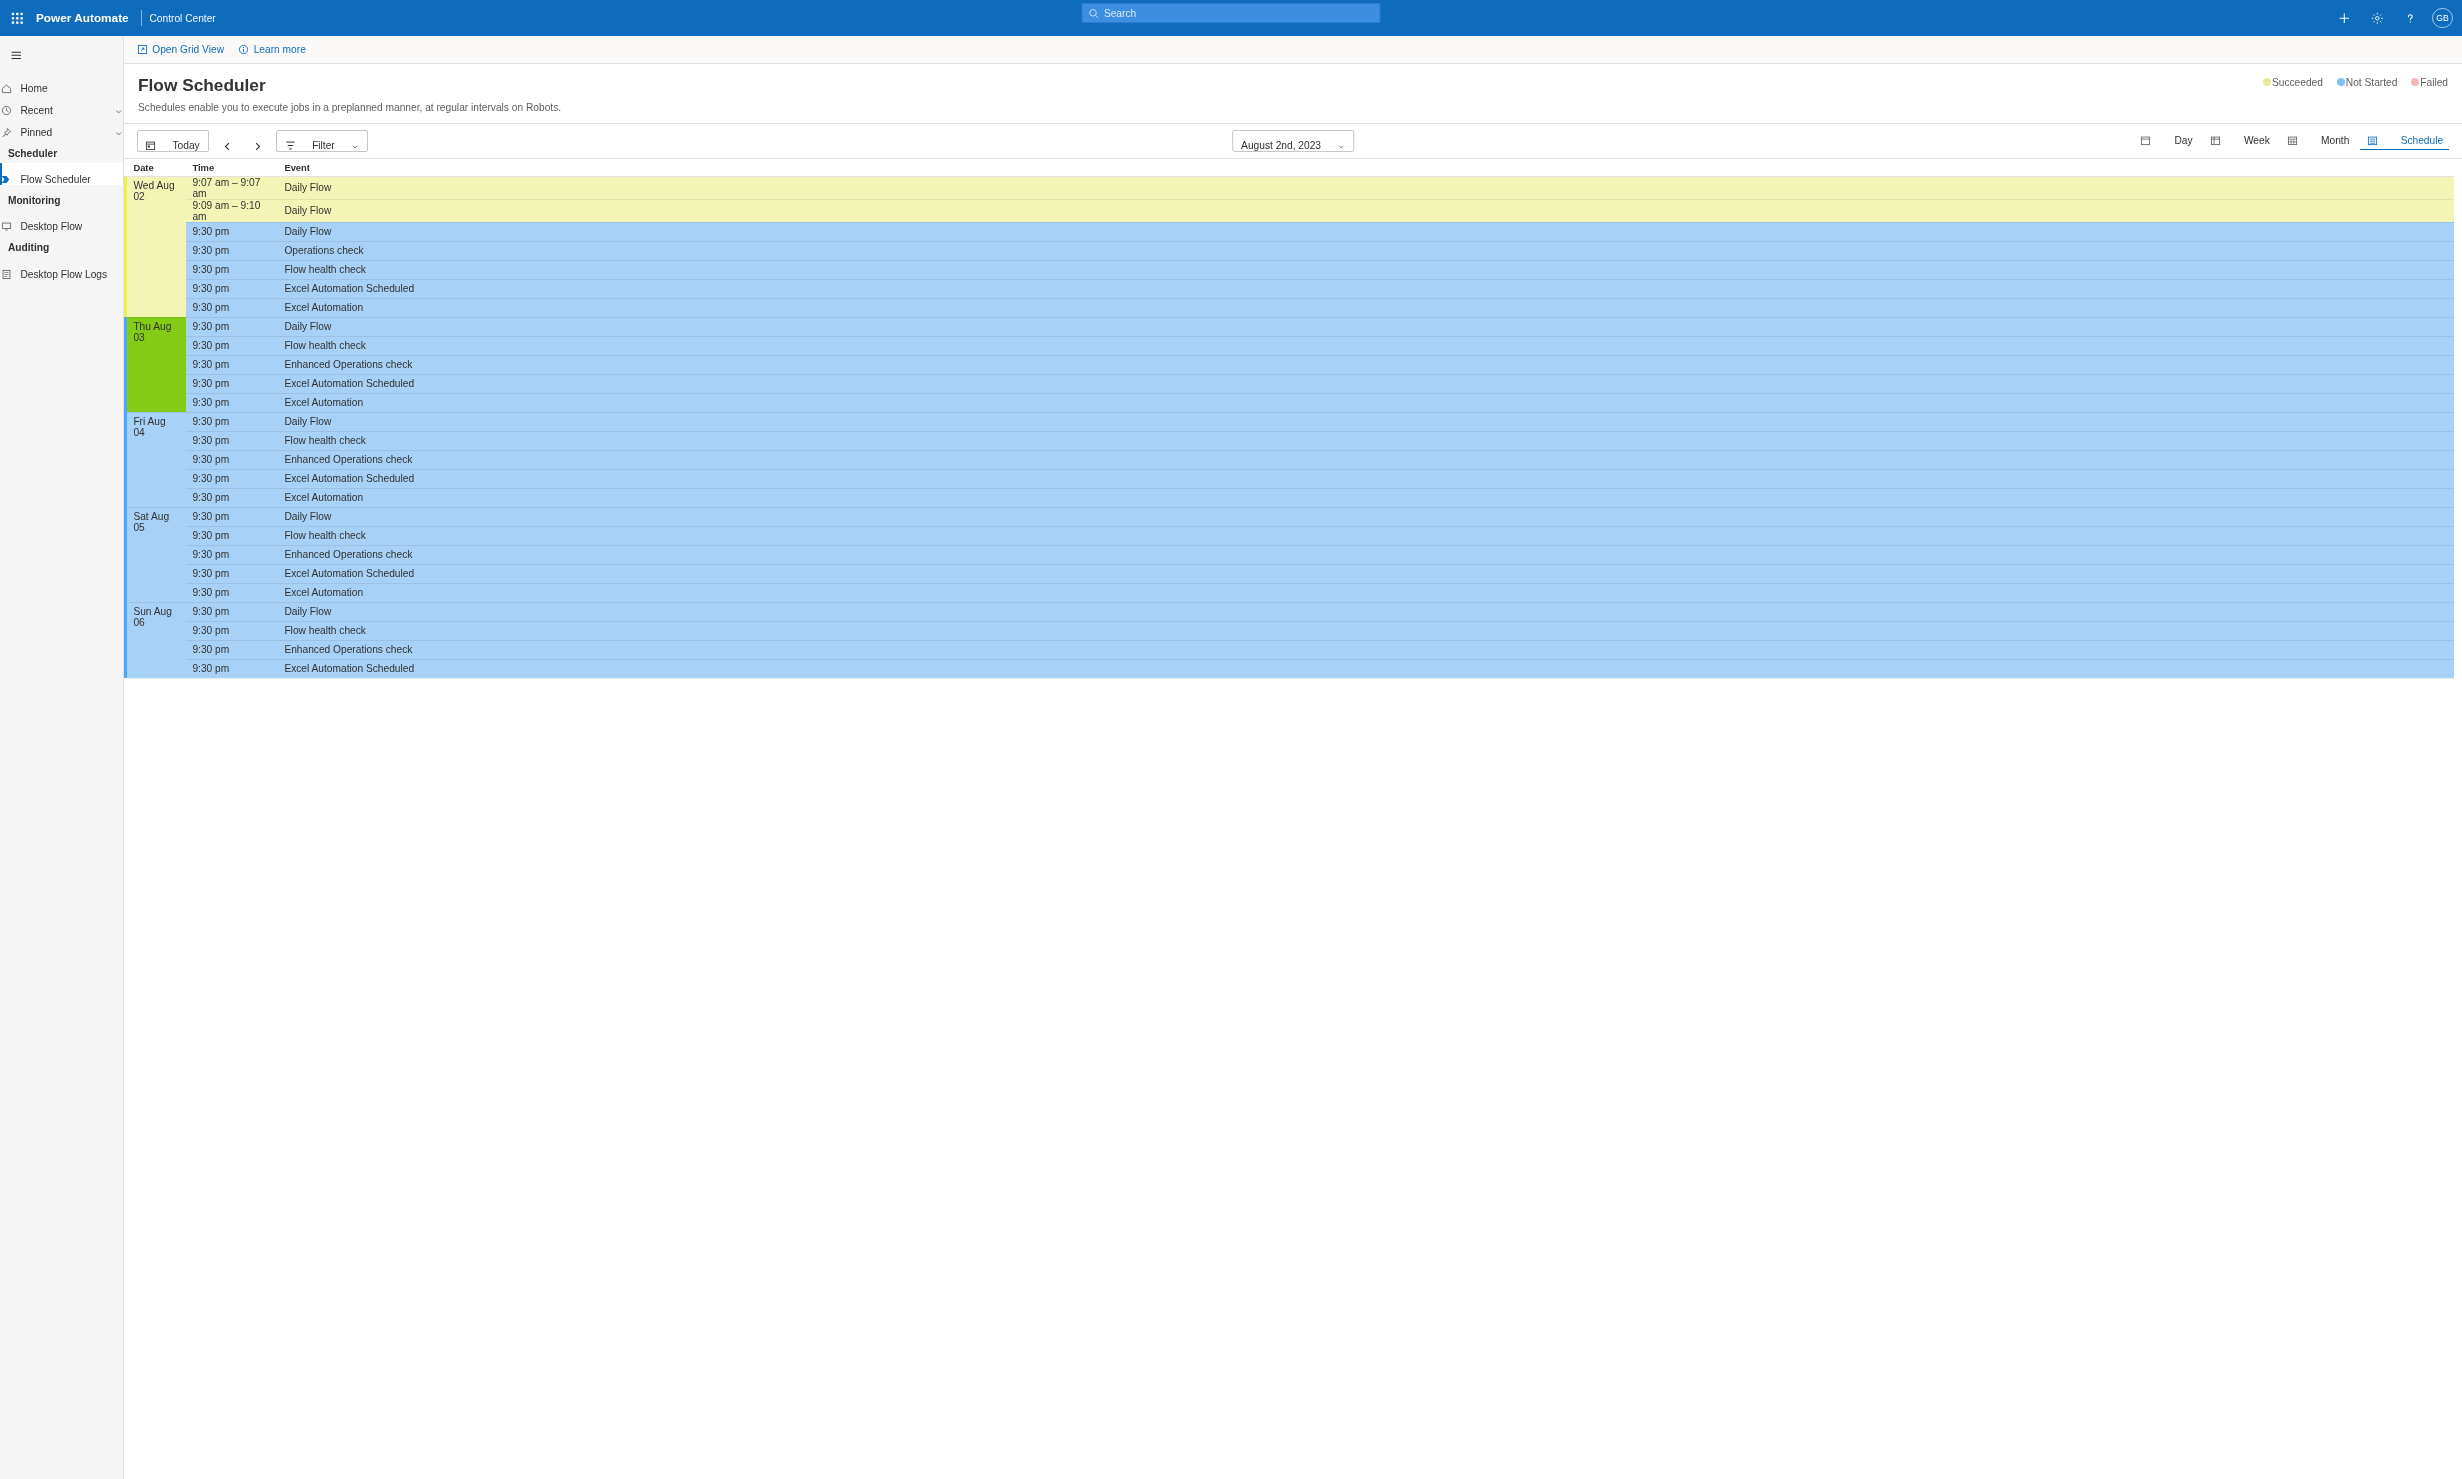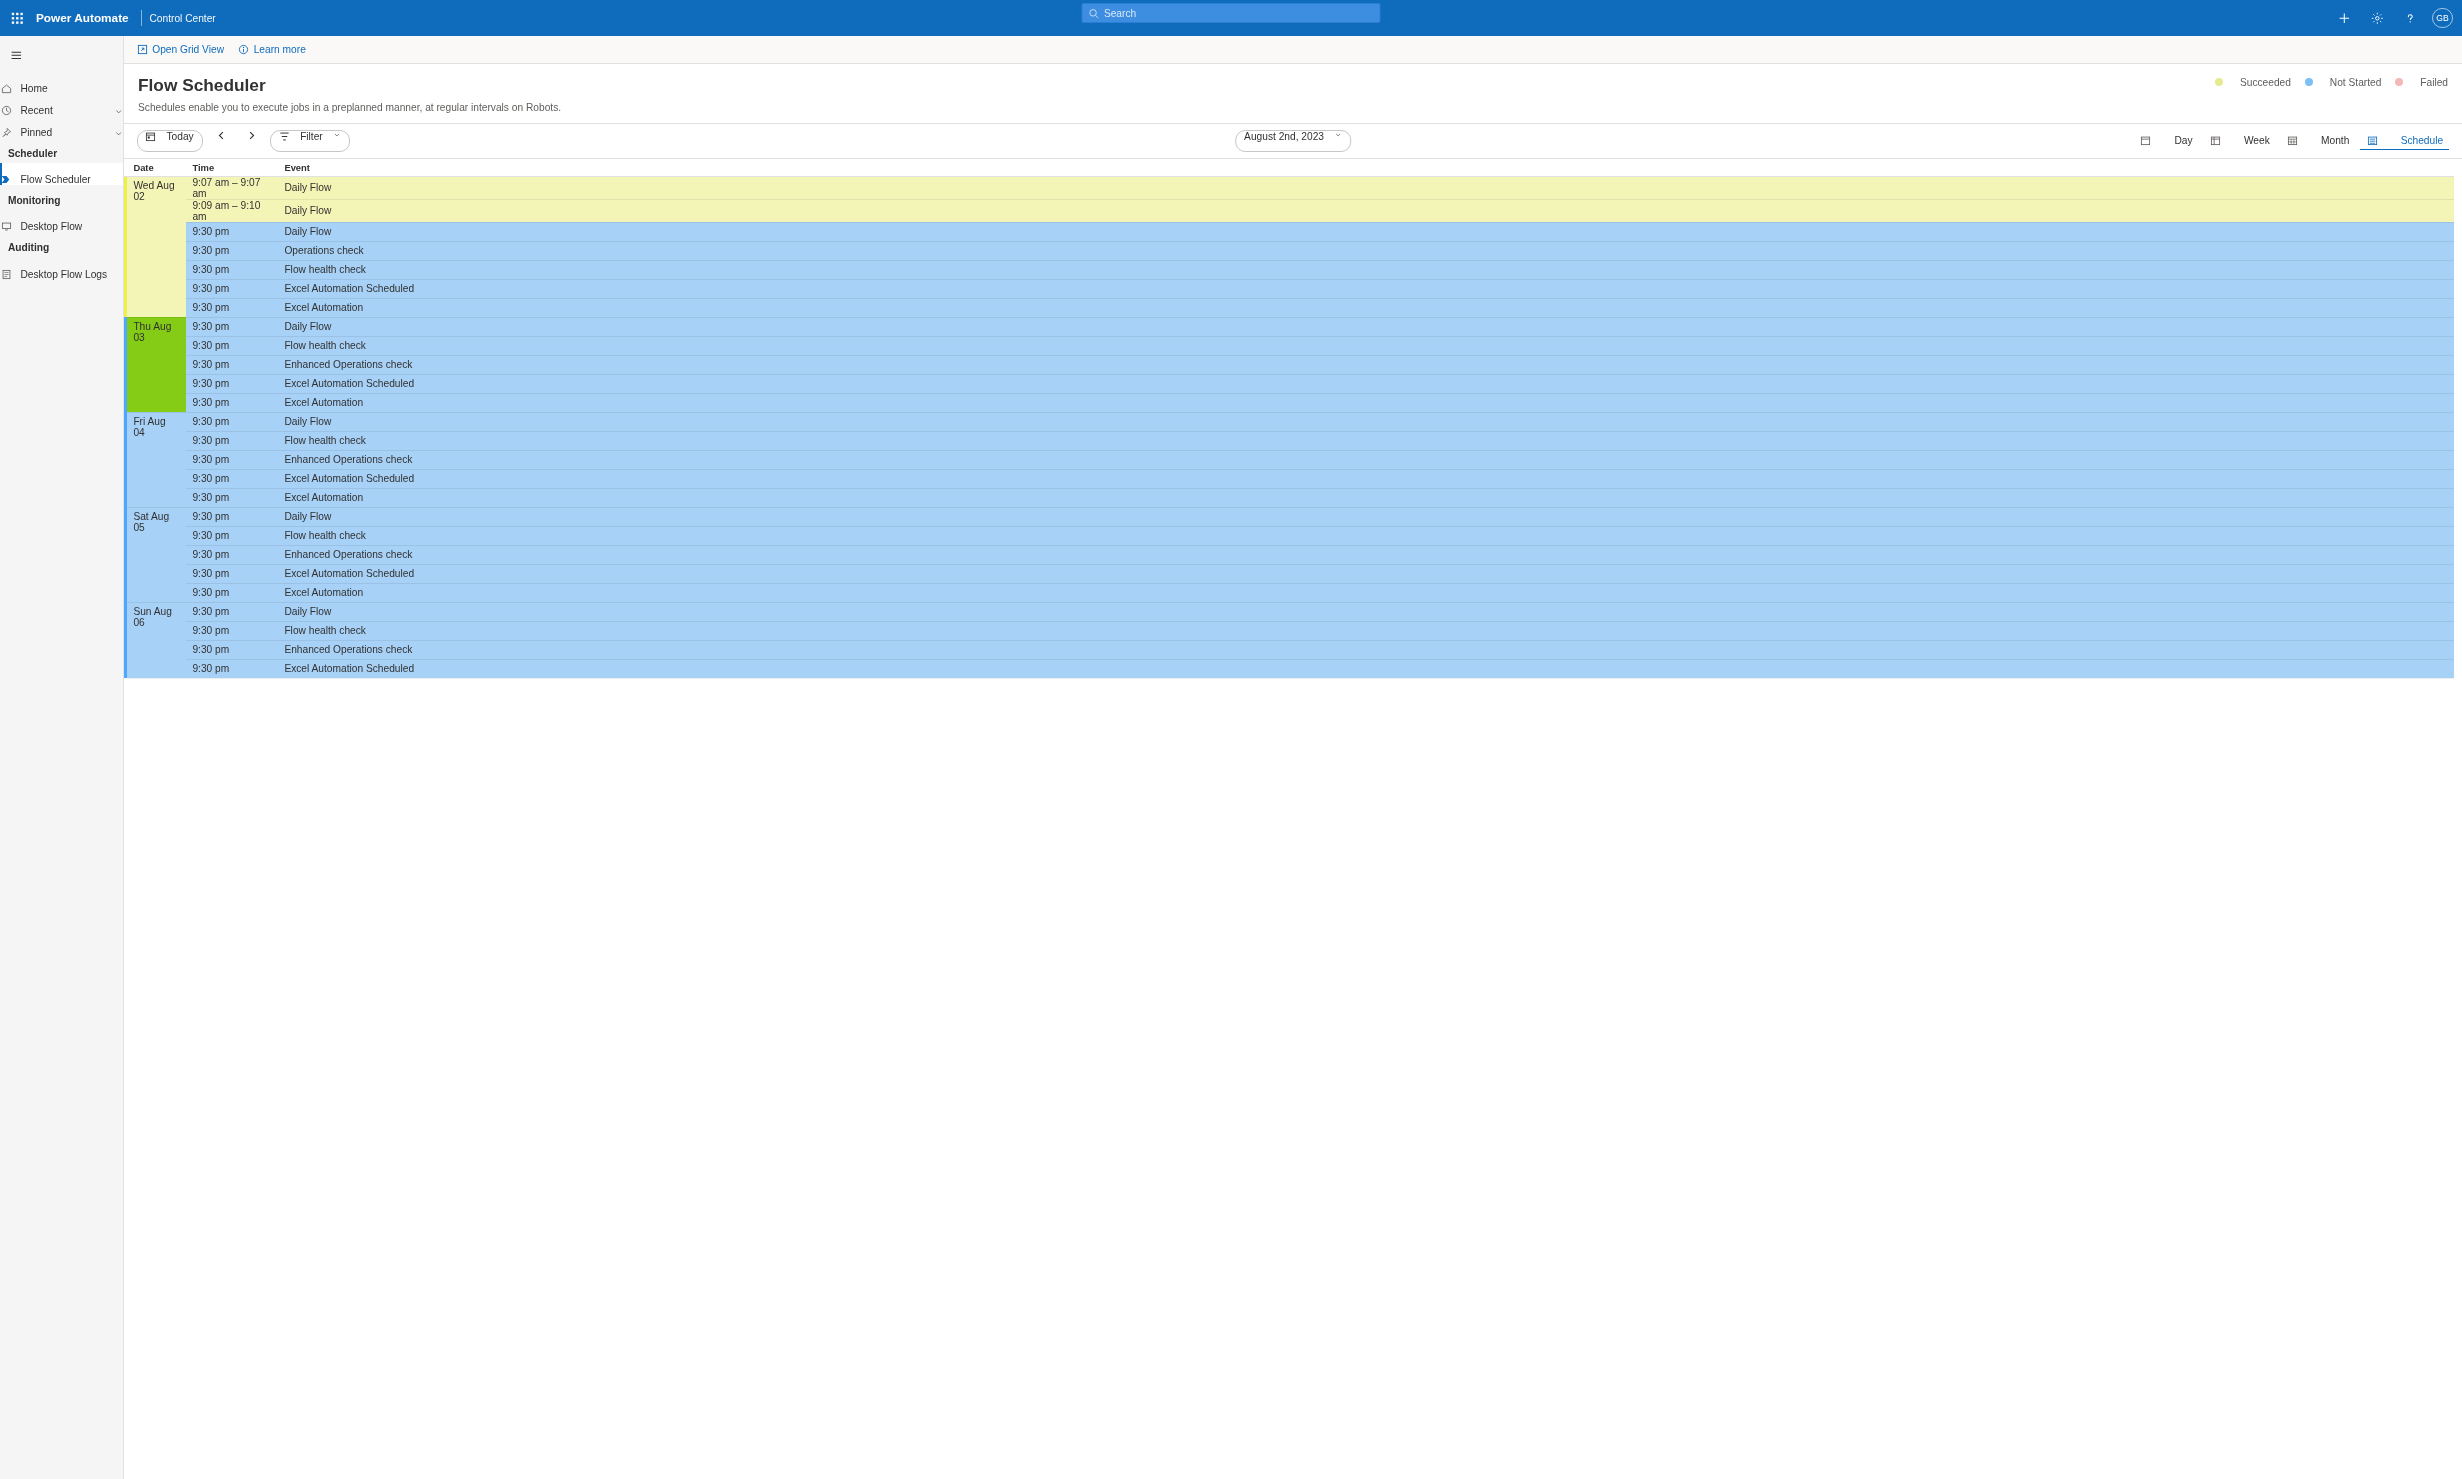--- a/index.html
+++ b/index.html
@@ -125,37 +125,37 @@
     position: relative;
   }
   .page-title { font-size: 17.3px; font-weight: 600; color: #333; }
   .page-subtitle { margin-top: 6.3px; font-size: 10.2px; color: #605e5c; }
   .legend {
     position: absolute;
     right: 14px; top: 12.6px;
     display: flex; gap: 14px;
     font-size: 10.2px; color: #605e5c;
   }
-  .legend-item { display:flex; align-items:center; gap:17px; }
+  .legend-item { display:flex; align-items:center; gap:1px; }
   .legend-dot { width:7.9px; height:7.9px; border-radius:50%; }
 
   .toolbar {
     height: 35px;
     display: flex; align-items: center;
     padding: 0 12.6px;
     gap: 7.9px;
     border-bottom: 0.8px solid #e1e1e1;
   }
   .btn {
     height: 22px;
     border: 0.8px solid #c8c6c4;
-    border-radius: 10px;
+    border-radius: 2px;
     background: #fff;
     padding: 0 7.9px;
-    display: inline-flex; align-items: flex-start; gap: 10px;
+    display: inline-flex; align-items: flex-end; gap: 16px;
     cursor: pointer;
     font-size: 10.2px;
     color: #323130;
   }
   .icon-only { width: 22px; justify-content: center; padding: 0; border:0; }
   .toolbar .center-date {
     position: absolute;
     left: 50%; transform: translateX(-50%);
   }
   .toolbar { position: relative; }

